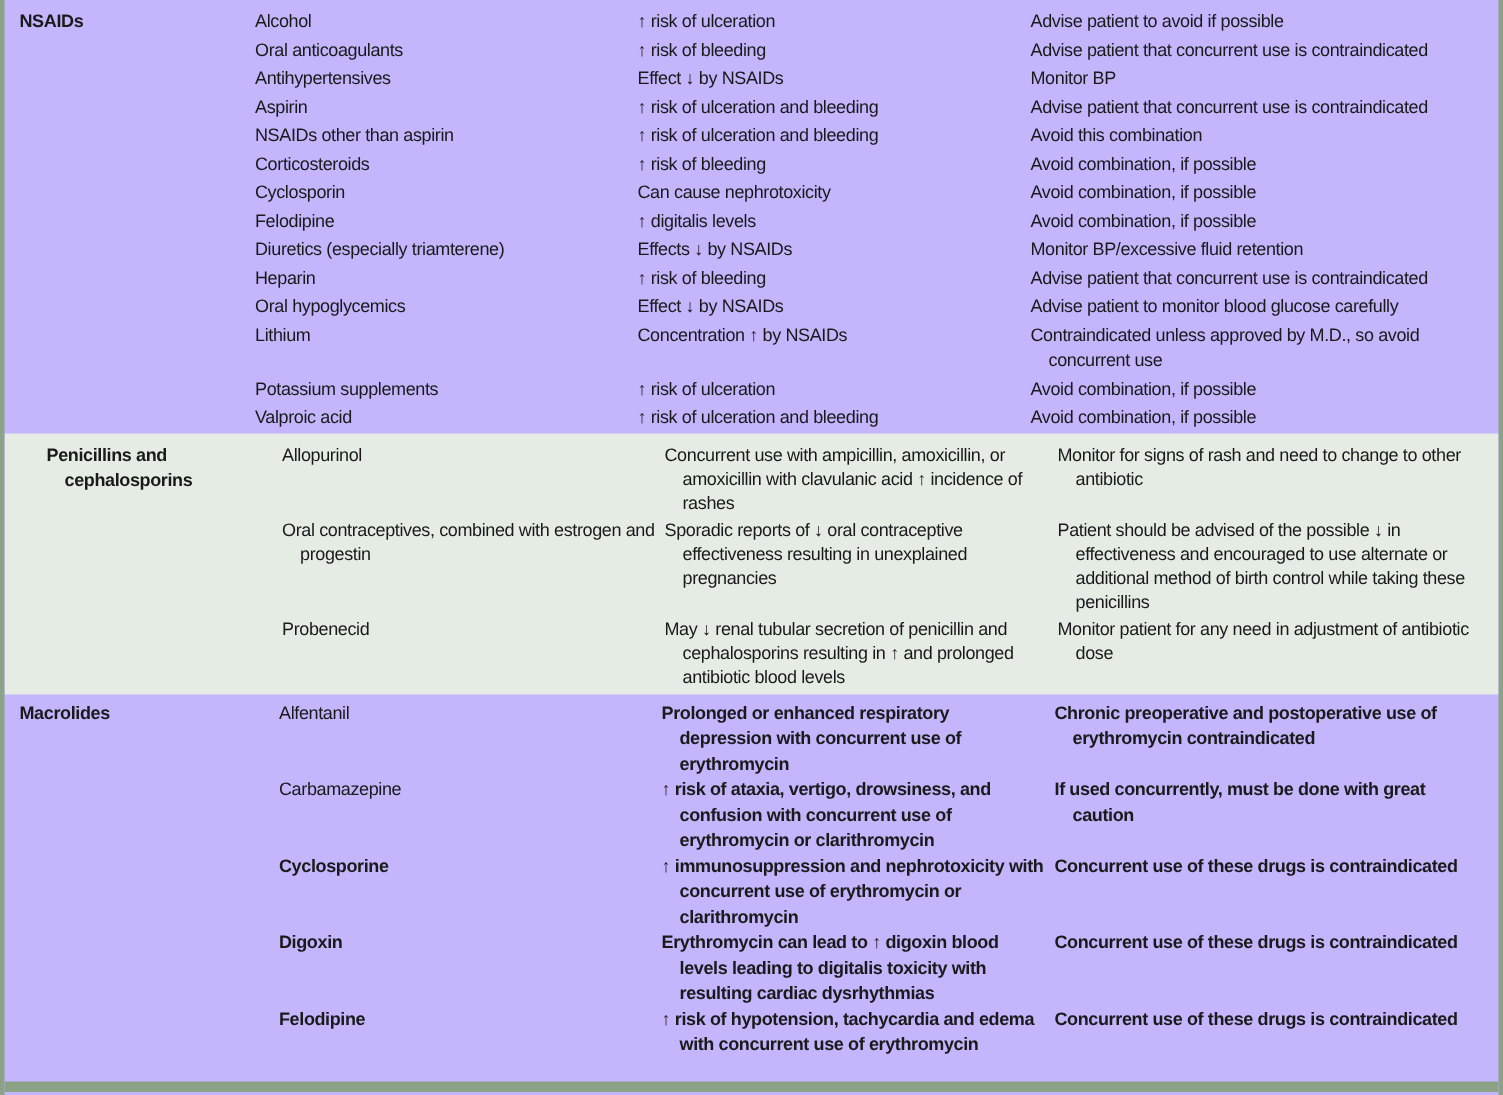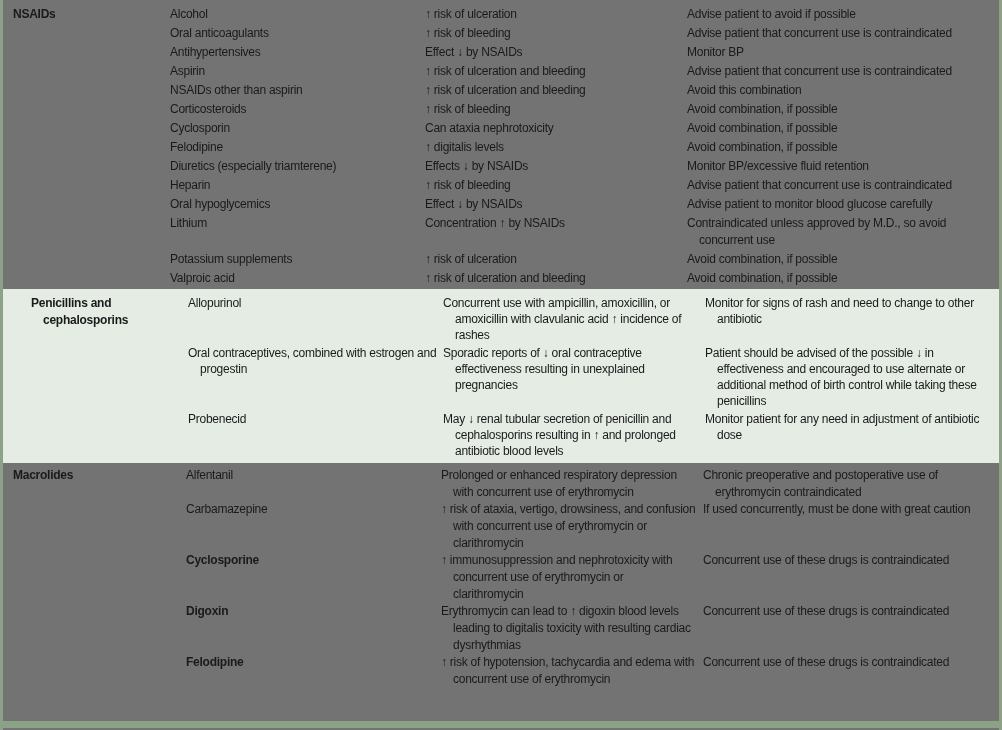--- a/index.html
+++ b/index.html
@@ -1,21 +1,21 @@
 <!DOCTYPE html>
 <html><head>
 <meta charset="utf-8">
 <style>
   html, body { margin: 0; padding: 0; background: #fff; }
   .page {
     position: relative;
     width: 1002px;
     height: 730px;
     box-sizing: border-box;
-    background: #737373;
+    background: #c4b5fd;
     border-left: 3px solid var(--border, #8ca287);
     border-right: 3px solid var(--border, #8ca287);
     overflow: hidden;
     font-family: "Liberation Sans", sans-serif;
     font-size: 12px;
     letter-spacing: -0.25px;
     line-height: 17px;
     color: var(--text, #1a1a1a);
   }
   .bottom-bar {
@@ -31,21 +31,21 @@
   .row { display: grid; grid-template-columns: 255px 262px 1fr; }
   .cell { padding-left: 12px; text-indent: -12px; padding-right: 6px; box-sizing: border-box; }
   
   .sec-nsaids .row { margin-bottom: 2px; }
   .sec-penicillins-cephalosporins .rows { line-height: 16px; }
   .sec-penicillins-cephalosporins .row { margin-bottom: 2px; }
   .sec-penicillins-cephalosporins .row:last-child { margin-bottom: 0; }
   .sec-macrolides { padding-top: 4px; gap: 16px; }
   .sec-macrolides .row { margin-bottom: 0; }
   
-  .bold-body .effect, .bold-body .recommendation { font-weight: normal; }
+  .bold-body .effect, .bold-body .recommendation { font-weight: bold; }
   .cell.bold { font-weight: bold; }
 </style>
 </head>
 <body>
 
 <div class="page" style="--border: #8ca287; --band: #e4ece4; --text: #1a1a1a;">
   <div id="sections">
       <div class="section sec-nsaids">
         <div class="class-cell cell">NSAIDs</div>
         <div class="rows">
@@ -74,21 +74,21 @@
             <div class="cell effect">↑ risk of ulceration and bleeding</div>
             <div class="cell recommendation">Avoid this combination</div>
           </div>
           <div class="row">
             <div class="cell drug">Corticosteroids</div>
             <div class="cell effect">↑ risk of bleeding</div>
             <div class="cell recommendation">Avoid combination, if possible</div>
           </div>
           <div class="row">
             <div class="cell drug">Cyclosporin</div>
-            <div class="cell effect">Can ataxia nephrotoxicity</div>
+            <div class="cell effect">Can cause nephrotoxicity</div>
             <div class="cell recommendation">Avoid combination, if possible</div>
           </div>
           <div class="row">
             <div class="cell drug">Felodipine</div>
             <div class="cell effect">↑ digitalis levels</div>
             <div class="cell recommendation">Avoid combination, if possible</div>
           </div>
           <div class="row">
             <div class="cell drug">Diuretics (especially triamterene)</div>
             <div class="cell effect">Effects ↓ by NSAIDs</div>

